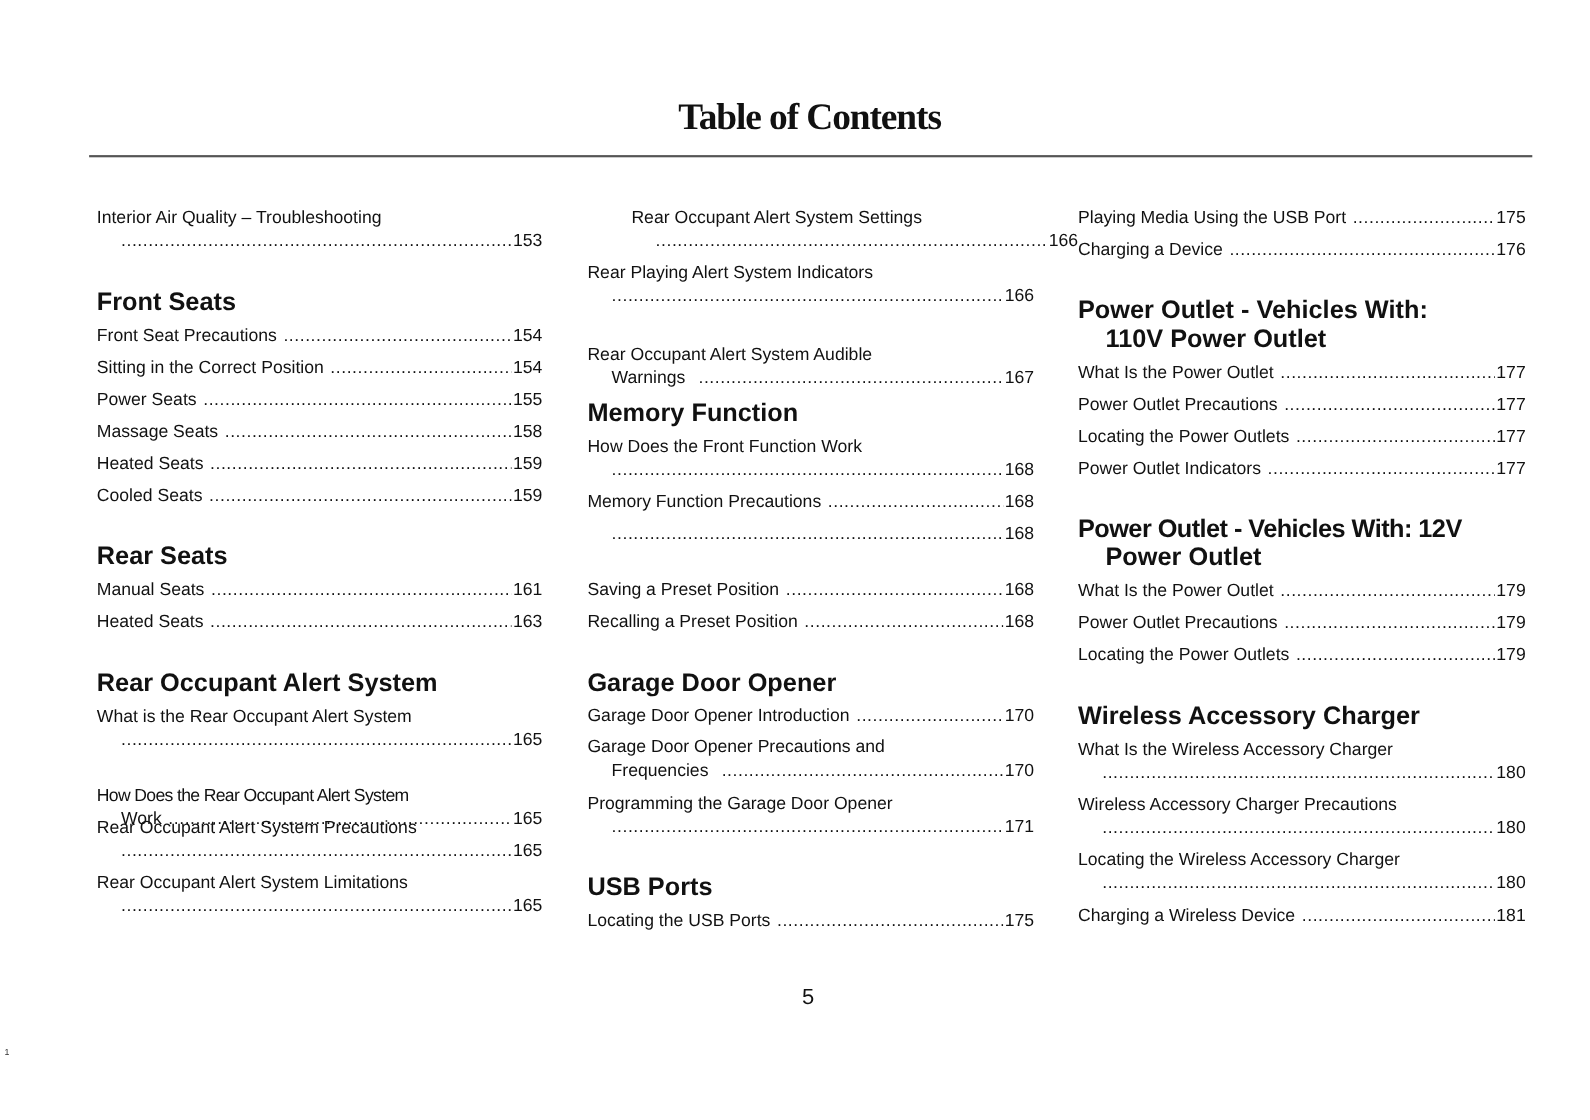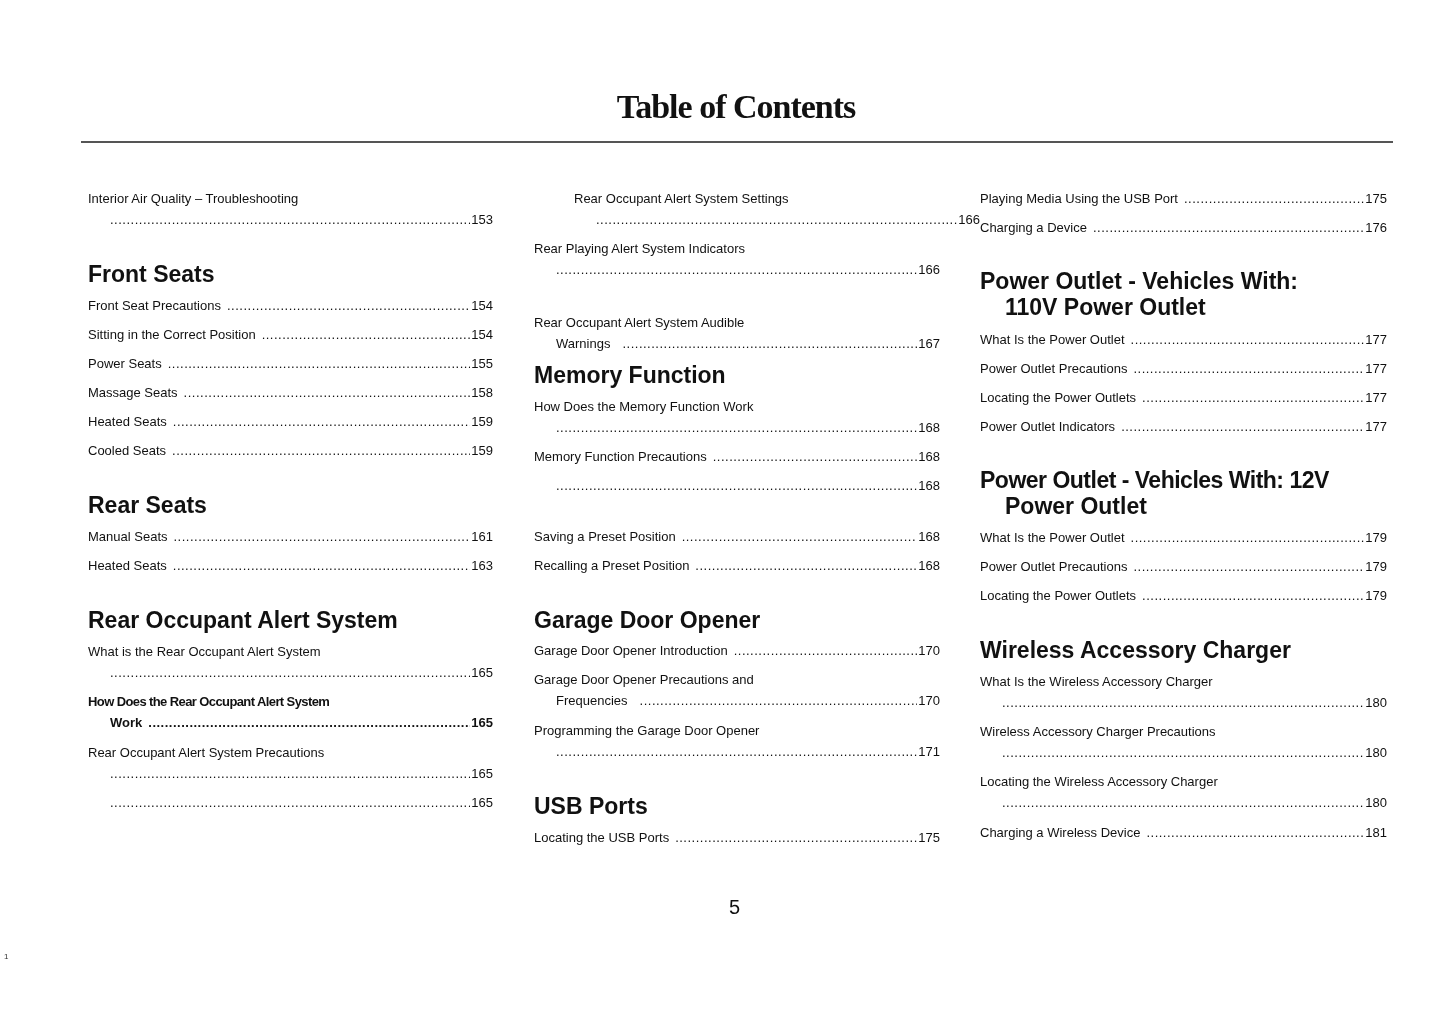--- a/index.html
+++ b/index.html
@@ -2,21 +2,21 @@
 <html><head>
 <meta charset="utf-8">
 <style>
   html, body { margin: 0; padding: 0; background: #ffffff; }
   body { width: 1445px; height: 1018px; position: relative; overflow: hidden; color: #111; font-family: "Liberation Sans", sans-serif; }
   .title { position: absolute; top: 88px; left: 0; width: 1472px; text-align: center; font-family: "Liberation Serif", "DejaVu Serif", serif; font-weight: bold; font-size: 34px; letter-spacing: -1px; color: #111; }
   .rule { position: absolute; top: 141px; left: 81px; width: 1312px; height: 2px; background: #555; }
   .col { position: absolute; top: 0; }
   .heading { position: absolute; font-weight: bold; font-size: 23px; line-height: 26px; color: #111; white-space: nowrap; }
   .heading .cont { display: block; padding-left: 25px; }
-  .entry { position: absolute; font-size: 13px; line-height: 21px; color: #111; }
+  .entry { position: absolute; font-size: 16px; line-height: 21px; color: #111; }
   .entry .line { display: flex; align-items: baseline; white-space: nowrap; height: 21px; }
   .entry .indent { padding-left: 22px; }
   .entry .dots { flex: 1; overflow: hidden; margin: 0 1px 0 6px; letter-spacing: 0.5px; }
   .entry .dots::before { content: "........................................................................................................................................................"; }
   .entry .page { flex: none; }
   .entry .lbl { flex: none; }
   .pagenum { position: absolute; top: 896px; left: 729px; font-size: 20px; color: #111; }
   .mark { position: absolute; top: 952px; left: 4px; font-size: 8px; color: #333; }
 </style>
 </head>
@@ -96,40 +96,43 @@
   <div class="heading" style="top:607px;">Rear Occupant Alert System</div>
   <div class="entry" style="top:641px; width:405px;">
     <div class="line">
         <span class="lbl">What is the Rear Occupant Alert System</span>
       </div>
     <div class="line indent">
         <span class="dots" style="margin-left:0"></span>
         <span class="page">165</span>
       </div>
   </div>
-  <div class="entry" style="top:691px; width:405px;font-weight:bold;">
+  <div class="entry" style="top:713px; width:405px;">
     <div class="line">
         <span class="lbl" style="letter-spacing:-0.6px">How Does the Rear Occupant Alert System</span>
       </div>
     <div class="line indent">
         <span class="lbl">Work</span>
         <span class="dots"></span>
         <span class="page">165</span>
       </div>
   </div>
   <div class="entry" style="top:742px; width:405px;">
     <div class="line">
         <span class="lbl">Rear Occupant Alert System Precautions</span>
       </div>
     <div class="line indent">
         <span class="dots" style="margin-left:0"></span>
         <span class="page">165</span>
       </div>
   </div>
   <div class="entry" style="top:792px; width:405px;">
+    <div class="line">
+        <span class="lbl">Rear Occupant Alert System Limitations</span>
+      </div>
     <div class="line indent">
         <span class="dots" style="margin-left:0"></span>
         <span class="page">165</span>
       </div>
   </div>
 </div>
 
 <div class="col" style="left:534px; width:406px;">
   <div class="entry" style="top:188px; width:406px;margin-left:40px;">
     <div class="line">
@@ -155,21 +158,21 @@
       </div>
     <div class="line indent">
         <span class="lbl">Warnings</span>
         <span class="dots" style="margin-left:12px"></span>
         <span class="page">167</span>
       </div>
   </div>
   <div class="heading" style="top:362px;">Memory Function</div>
   <div class="entry" style="top:396px; width:406px;">
     <div class="line">
-        <span class="lbl">How Does the Memory Function Work</span>
+        <span class="lbl">How Does the Front Function Work</span>
       </div>
     <div class="line indent">
         <span class="dots" style="margin-left:0"></span>
         <span class="page">168</span>
       </div>
   </div>
   <div class="entry" style="top:446px; width:406px;">
       <div class="line">
         <span class="lbl">Memory Function Precautions</span>
         <span class="dots"></span>

